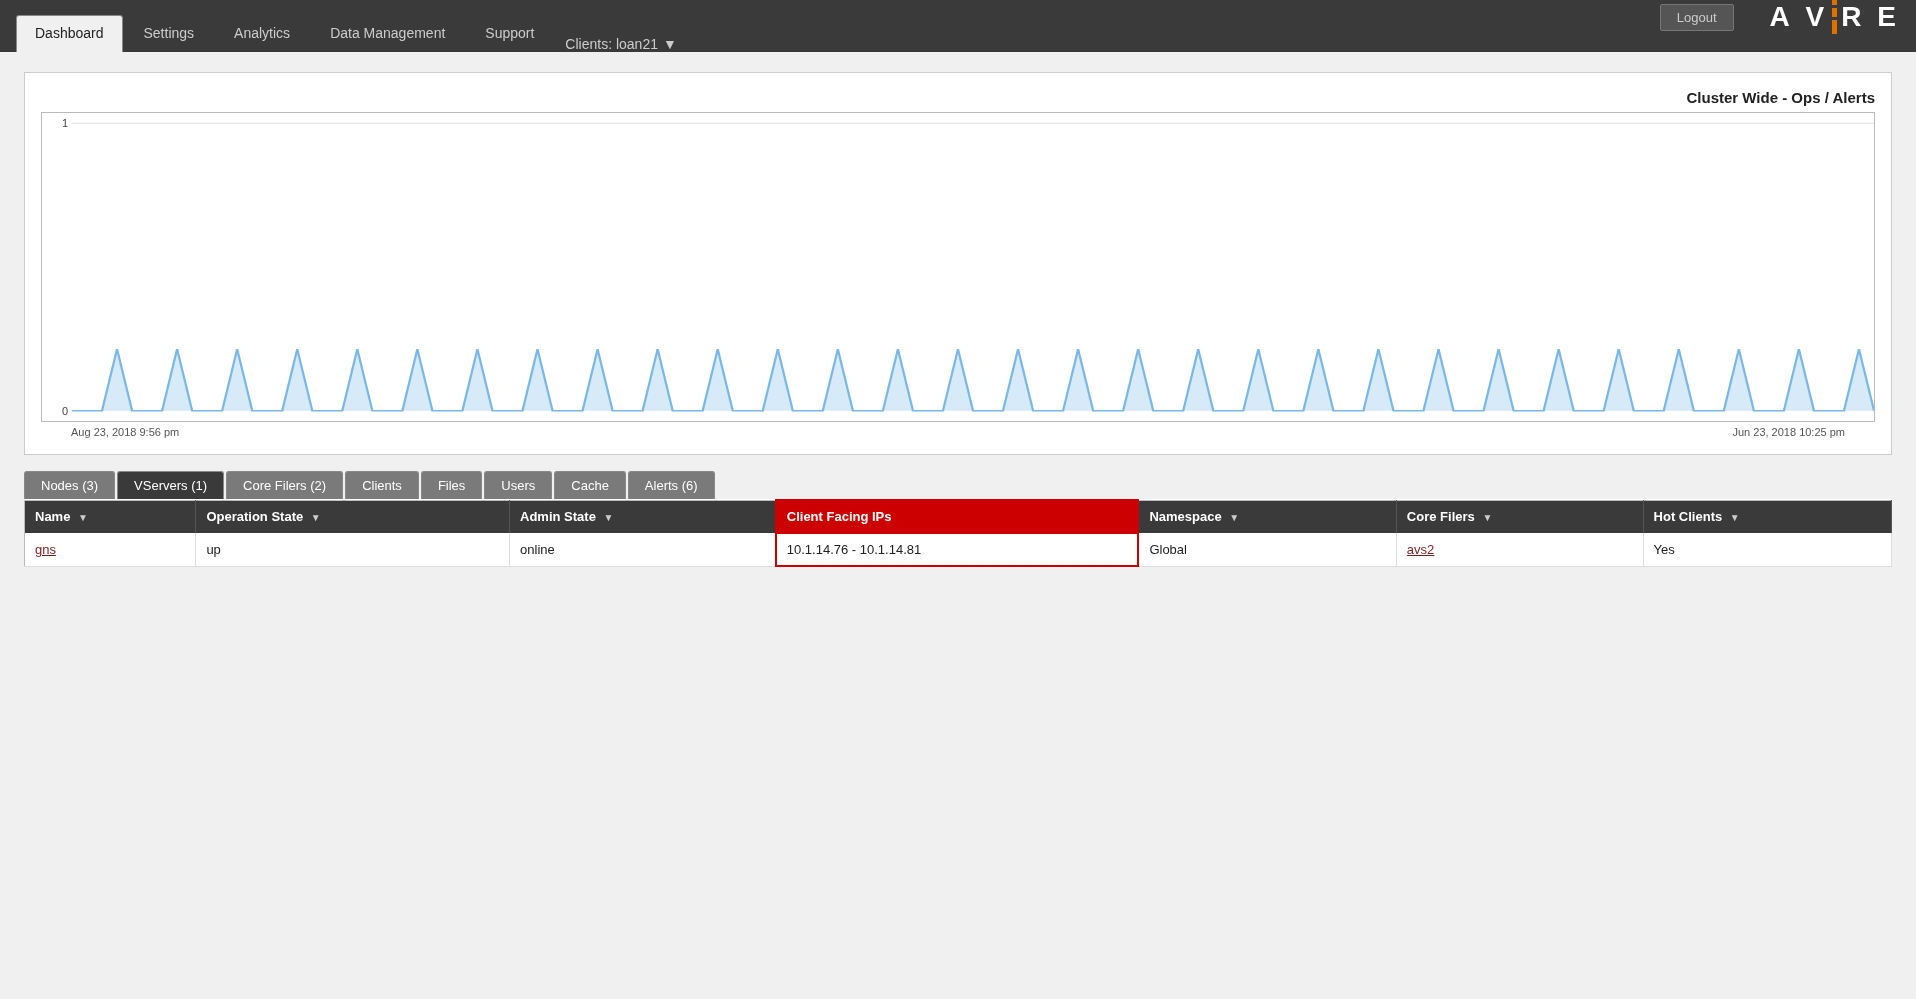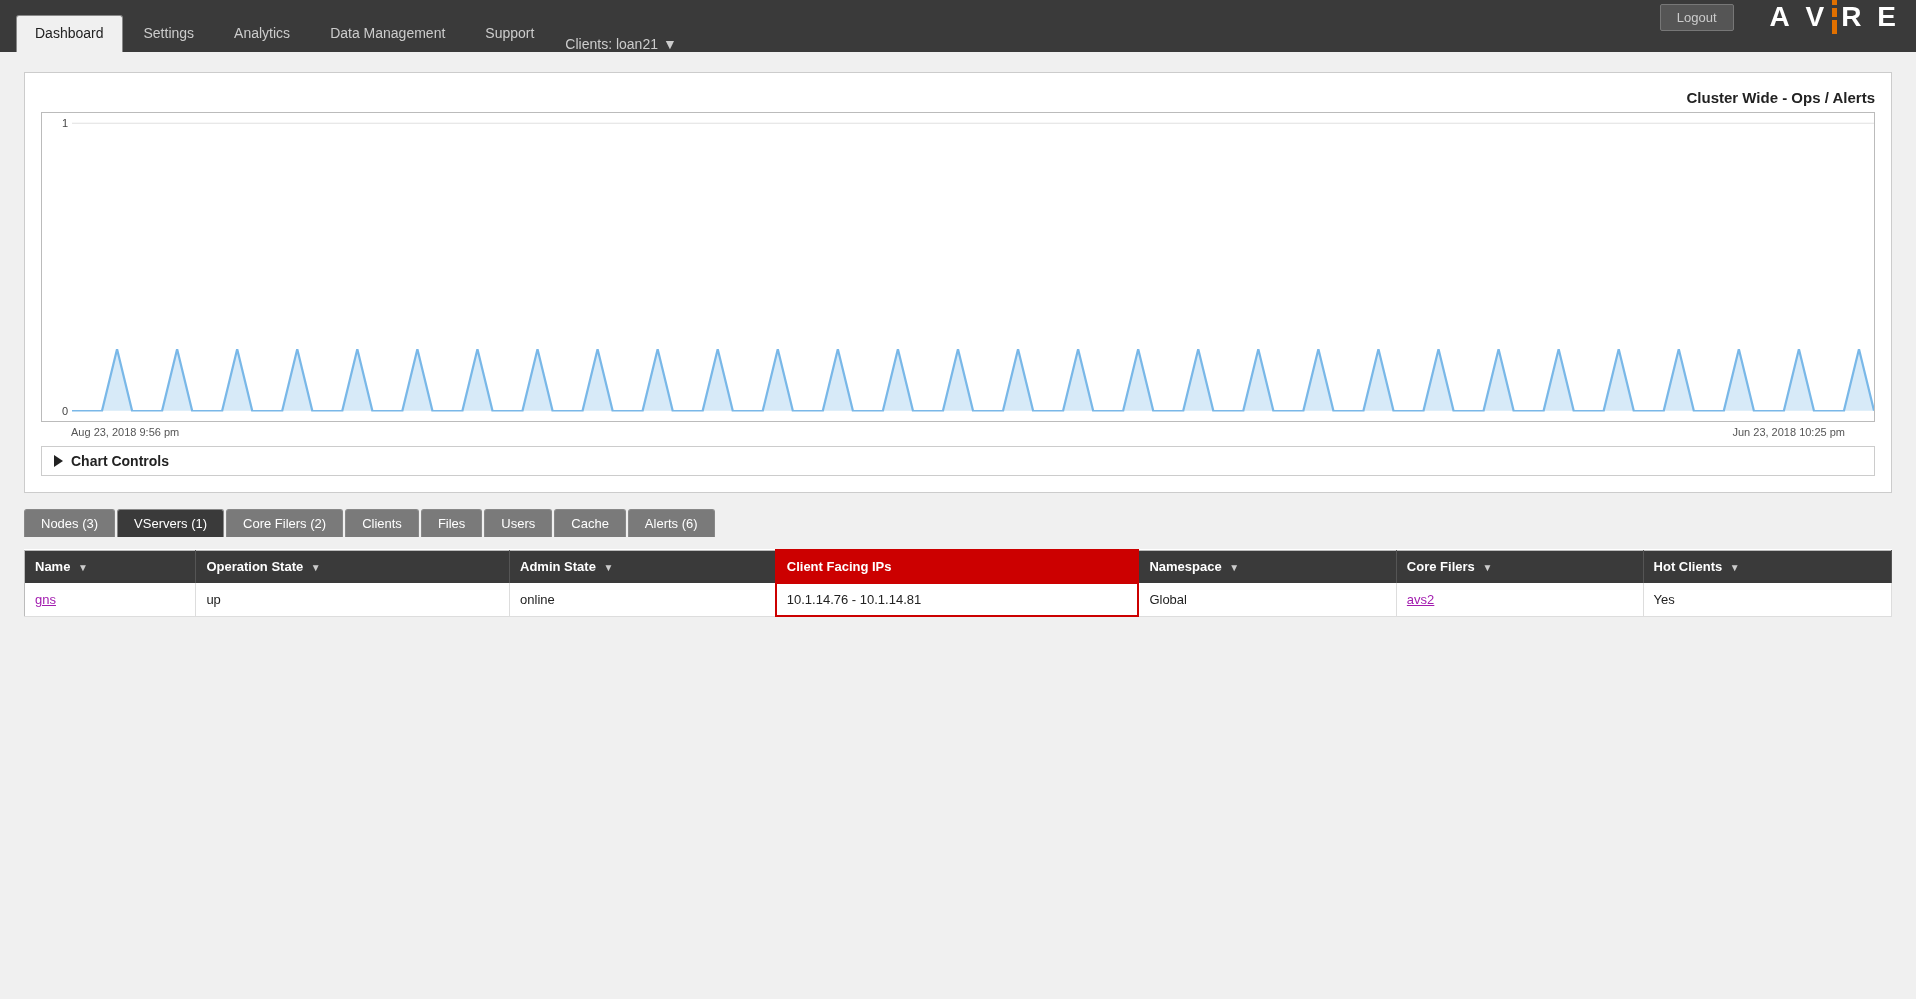--- a/index.html
+++ b/index.html
@@ -160,21 +160,21 @@
     #chart-controls-label { font-size: 14px; font-weight: bold; color: #222; }
 
     
     #table-section { margin-top: 16px; }
 
     
     #tab-row {
       display: flex;
       align-items: flex-end;
       gap: 2px;
-      margin-bottom: 12px;
+      margin-bottom: 0;
     }
     .data-tab {
       padding: 6px 16px;
       background: #7a7a7a;
       color: #fff;
       border: 1px solid #888;
       border-bottom: none;
       cursor: pointer;
       font-size: 13px;
       border-radius: 3px 3px 0 0;
@@ -204,21 +204,21 @@
       background: #c00;
       border: 2px solid #c00;
     }
     #data-table thead th .sort-arrow { margin-left: 4px; font-size: 10px; color: #ccc; }
     #data-table tbody tr { border-bottom: 1px solid #ddd; }
     #data-table tbody td {
       padding: 8px 10px;
       border-right: 1px solid #ddd;
       font-size: 13px;
     }
-    .link-cell { color: #a21caf; text-decoration: underline; cursor: pointer; margin-top: 44px; }
+    .link-cell { color: #7f1d1d; text-decoration: underline; cursor: pointer; margin-top: 44px; }
     .highlighted-cell {
       border-left: 2px solid #c00 !important;
       border-right: 2px solid #c00 !important;
       background: #fff;
     }
     .highlighted-cell-bottom {
       border-bottom: 2px solid #c00;
     }
   </style>
 </head>
@@ -335,24 +335,20 @@
             "></polygon>
         </svg>
       </div>
     </div>
 
     <div id="chart-timestamps">
       <span>Aug 23, 2018 9:56 pm</span>
       <span>Jun 23, 2018 10:25 pm</span>
     </div>
 
-    <div id="chart-controls">
-      <span class="triangle-right"></span>
-      <span id="chart-controls-label">Chart Controls</span>
-    </div>
   </div>
 
   <div id="table-section">
     <div id="tab-row">
       <div class="data-tab">Nodes (3)</div>
       <div class="data-tab active">VServers (1)</div>
       <div class="data-tab">Core Filers (2)</div>
       <div class="data-tab">Clients</div>
       <div class="data-tab">Files</div>
       <div class="data-tab">Users</div>

